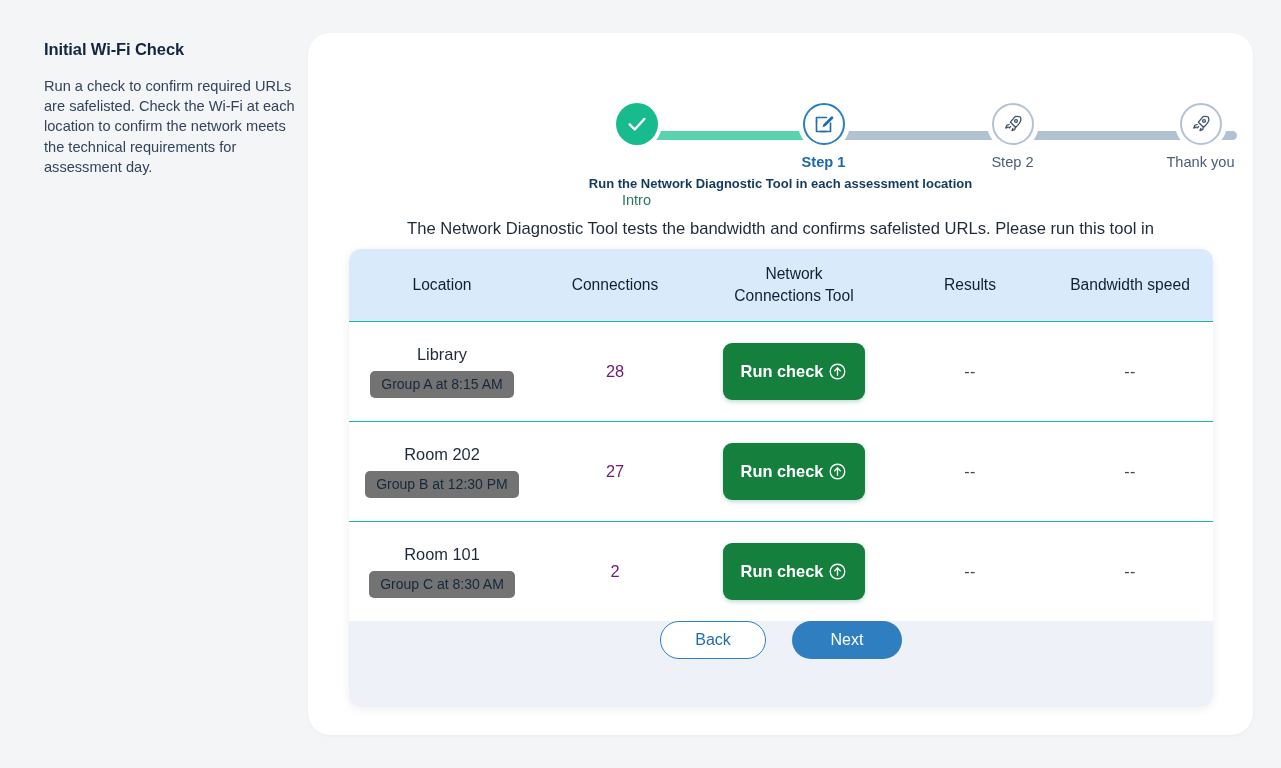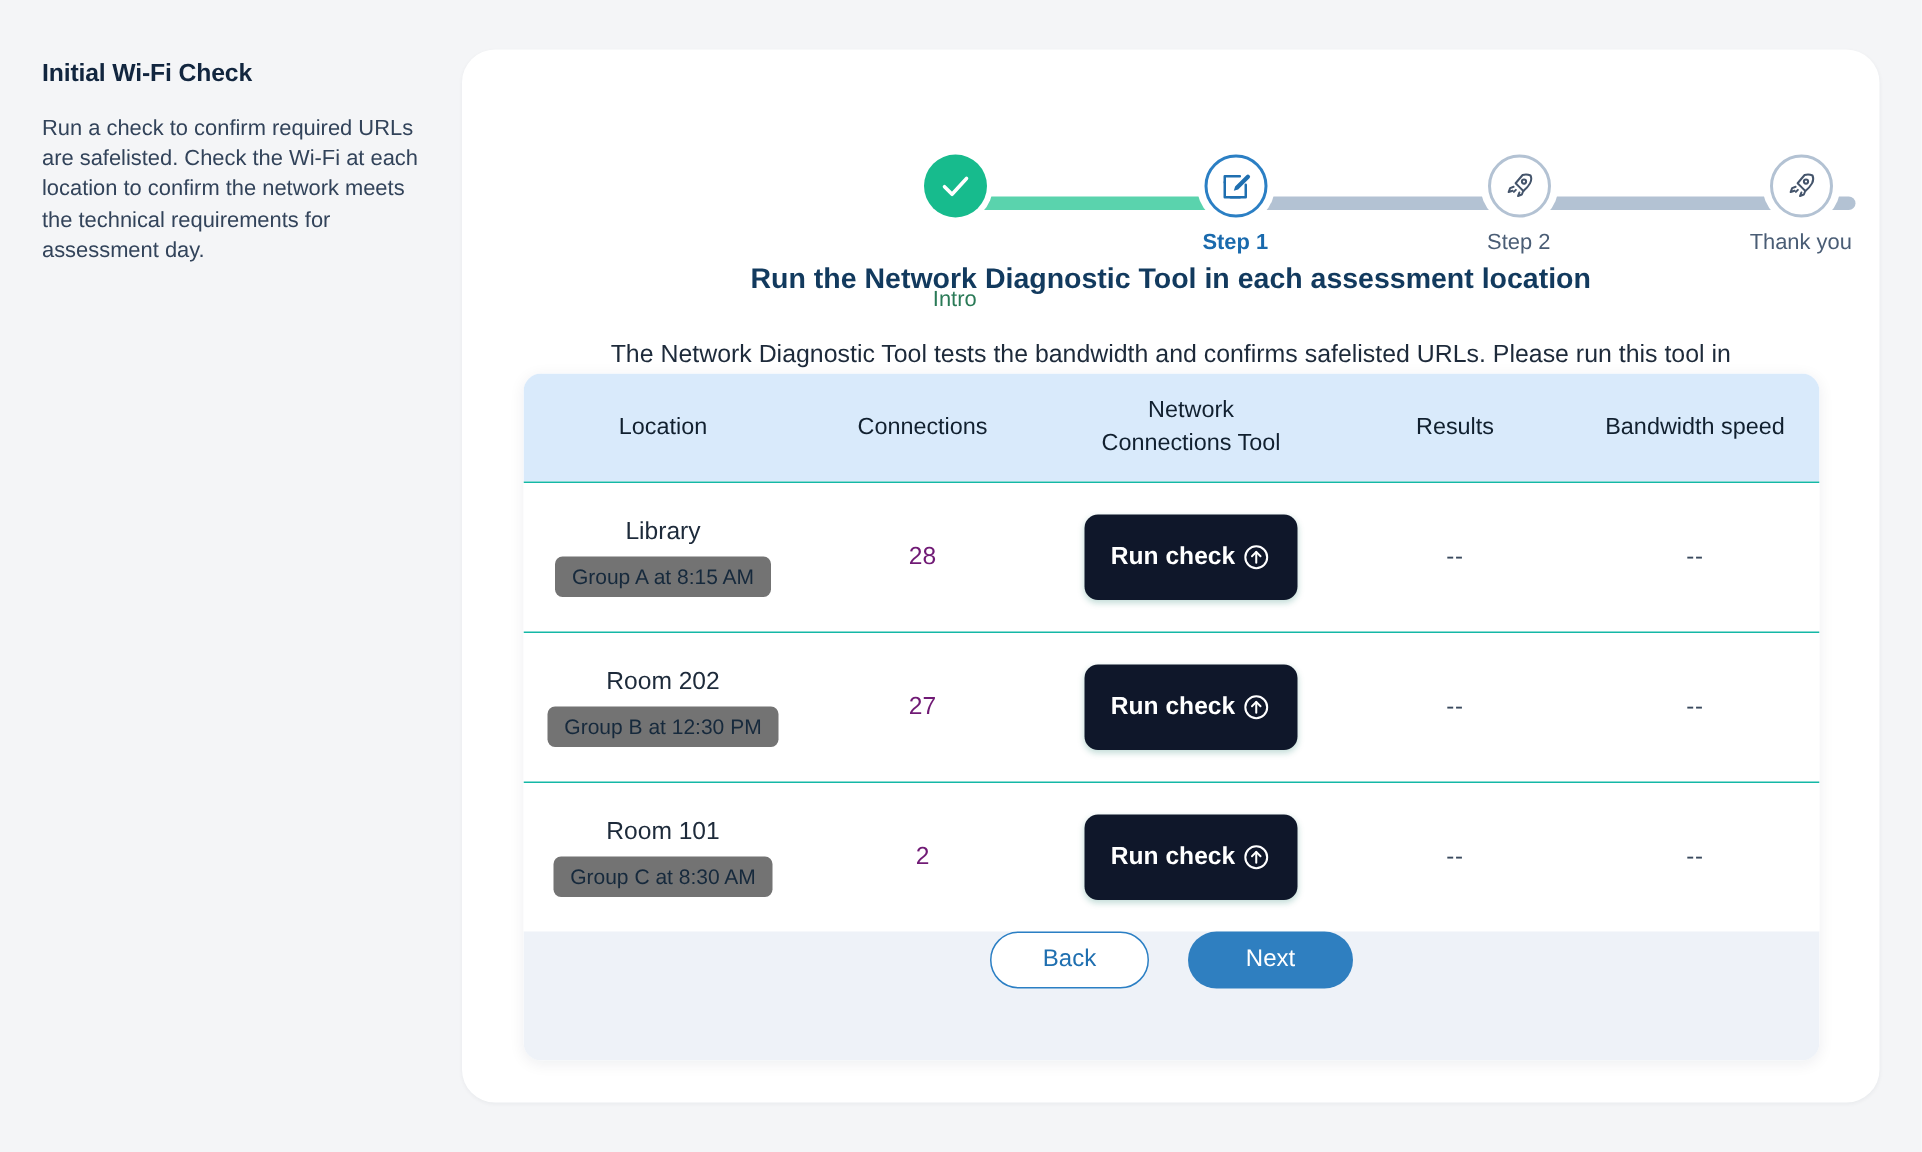--- a/index.html
+++ b/index.html
@@ -15,21 +15,21 @@
   .page {
     position: relative;
     width: 1281px;
     height: 768px;
     overflow: hidden;
   }
 
   
   .sidebar {
     position: absolute;
-    left: 0; top: 0;
+    left: 16px; top: 0;
     width: 309px;
     height: 768px;
     padding: 40px 30px 0 28px;
     background: #f4f5f7;
   }
   .sidebar-title {
     font-size: 16.5px;
     font-weight: bold;
     color: #12263f;
     letter-spacing: -0.1px;
@@ -103,21 +103,21 @@
     font-size: 14.6px;
     color: #4a5d75;
   }
   .step-label.done { color: #2a7a57; margin-top: 47px; }
   .step-label.current { color: #1a6aad; font-weight: bold; }
   .step-label.todo { color: #4a5d75; }
 
   
   .section-title {
     text-align: center;
-    font-size: 19px;
+    font-size: 13px;
     font-weight: bold;
     color: #123a5e;
     margin-top: 18px;
   }
   .lede {
     margin: 24px auto 0;
     width: 772px;
     text-align: center;
     font-size: 16.6px;
     line-height: 27px;
@@ -177,21 +177,21 @@
     padding: 5px 11px 6px;
     border-radius: 5px;
     white-space: nowrap;
   }
   .conn { font-size: 16.4px; color: #701a75; }
 
   .run-btn {
     display: inline-flex;
     align-items: center;
     gap: 5px;
-    background: #0f172a;
+    background: #15803d;
     color: #ffffff;
     border: none;
     border-radius: 9px;
     padding: 0 18px;
     height: 57px;
     font-size: 16.4px;
     font-weight: bold;
     font-family: "Liberation Sans", sans-serif;
     cursor: pointer;
     box-shadow: 0 2px 4px rgba(13,116,96,0.25);

